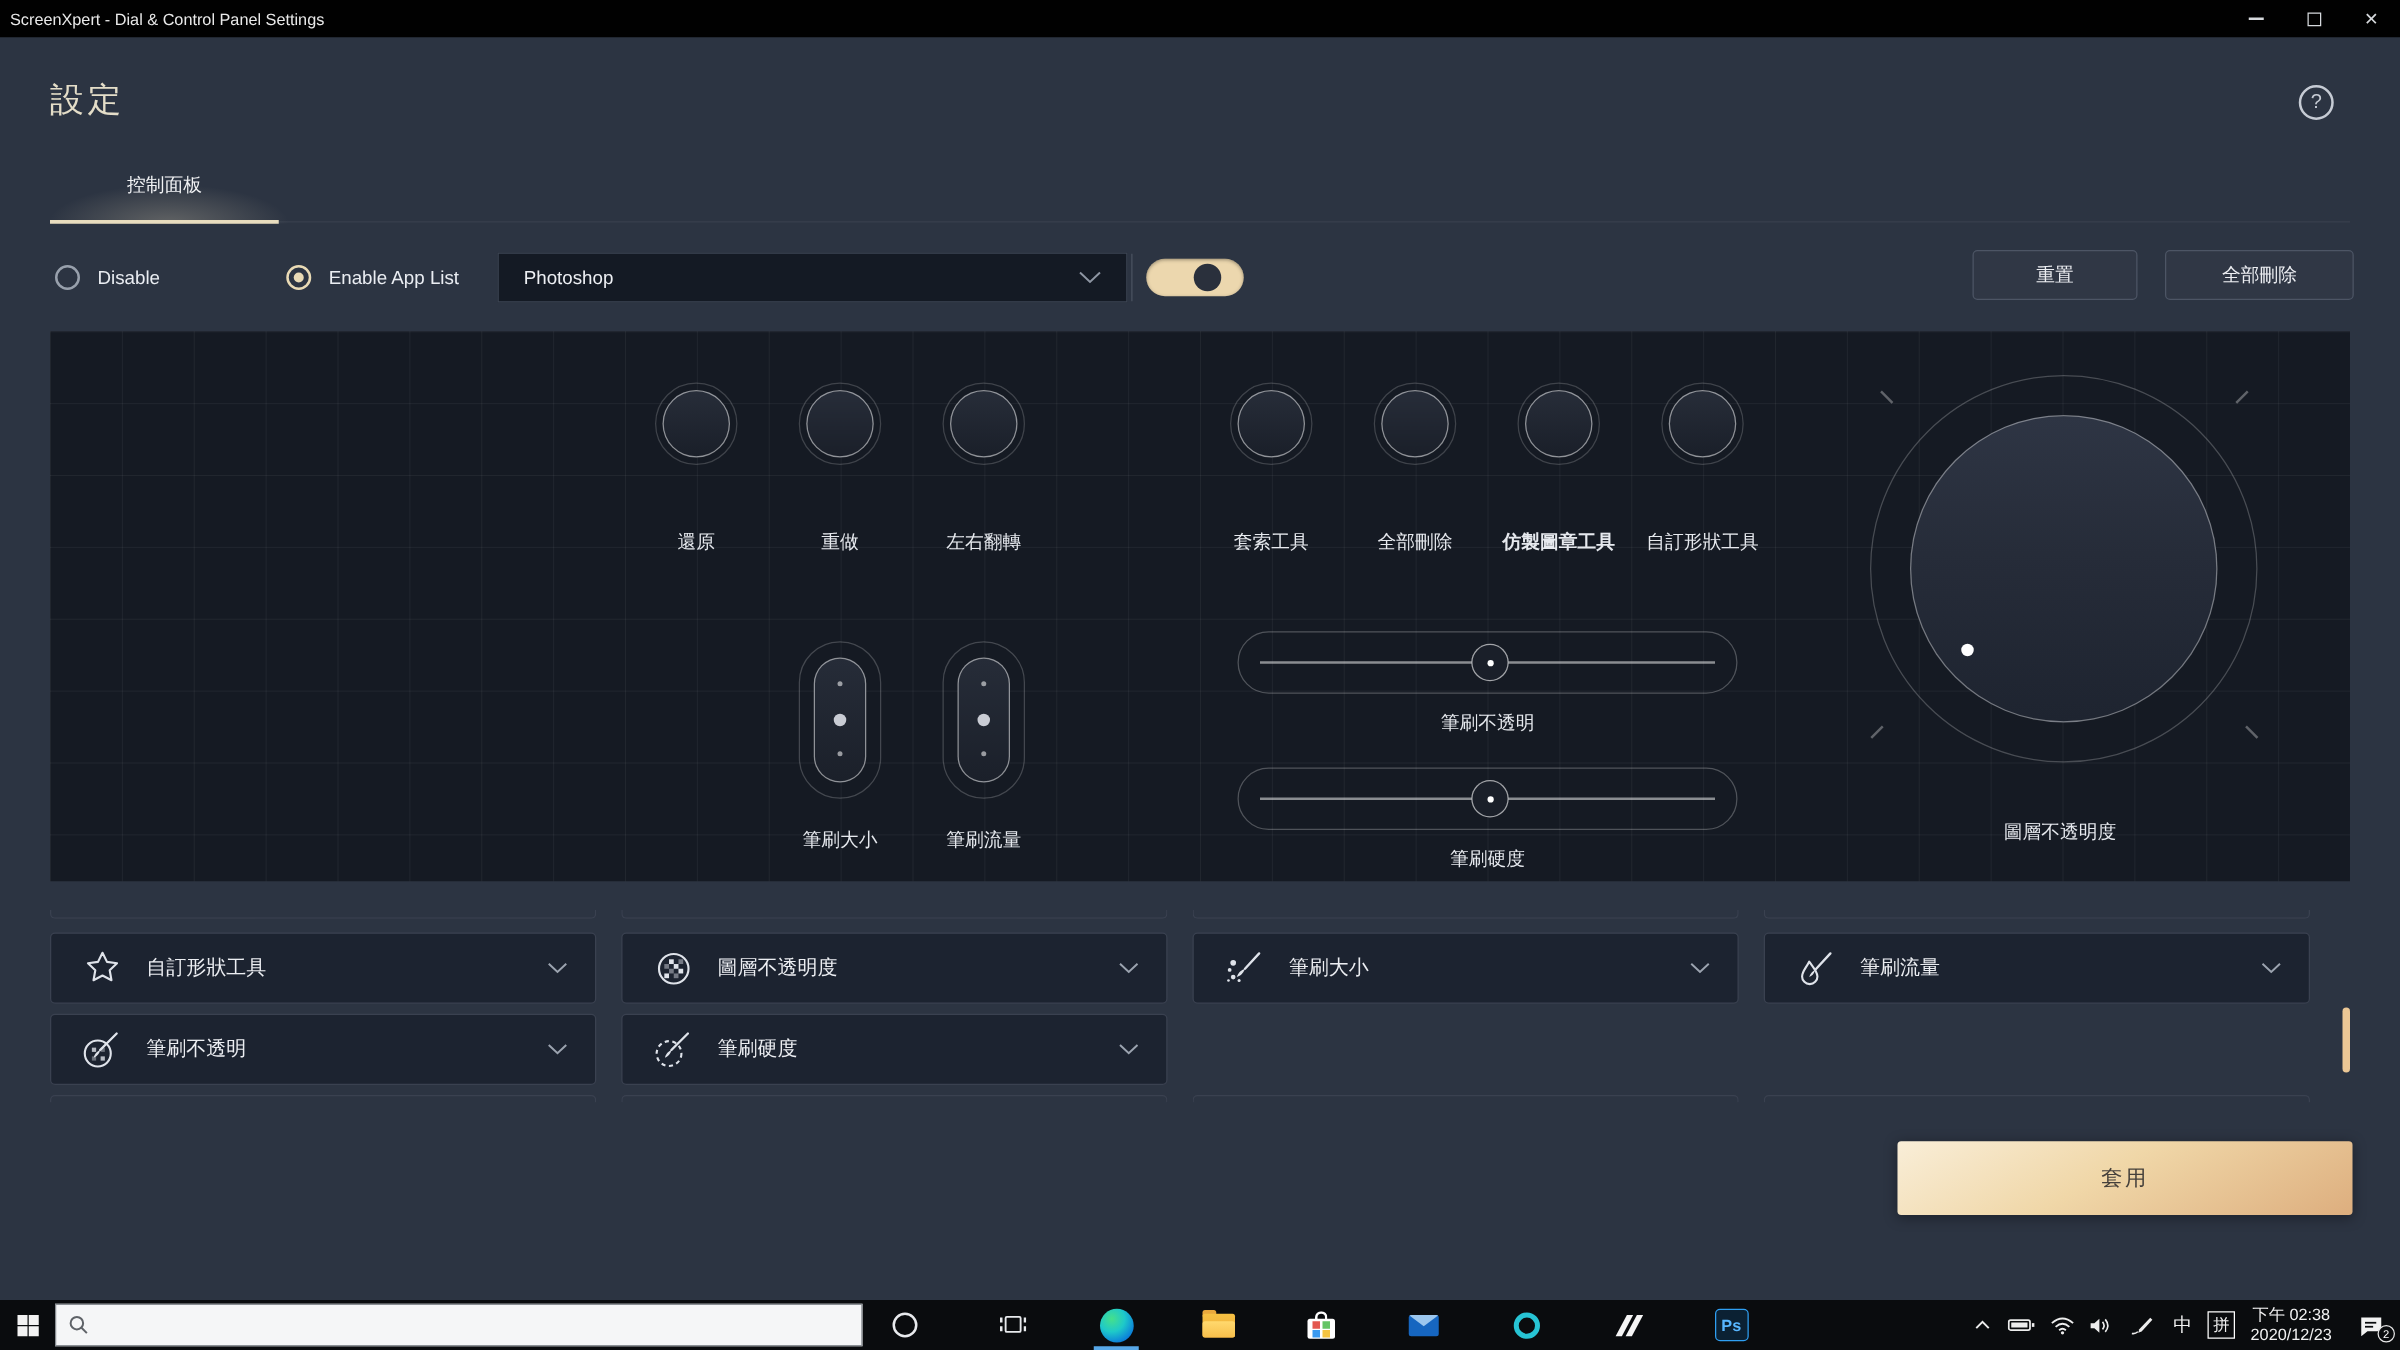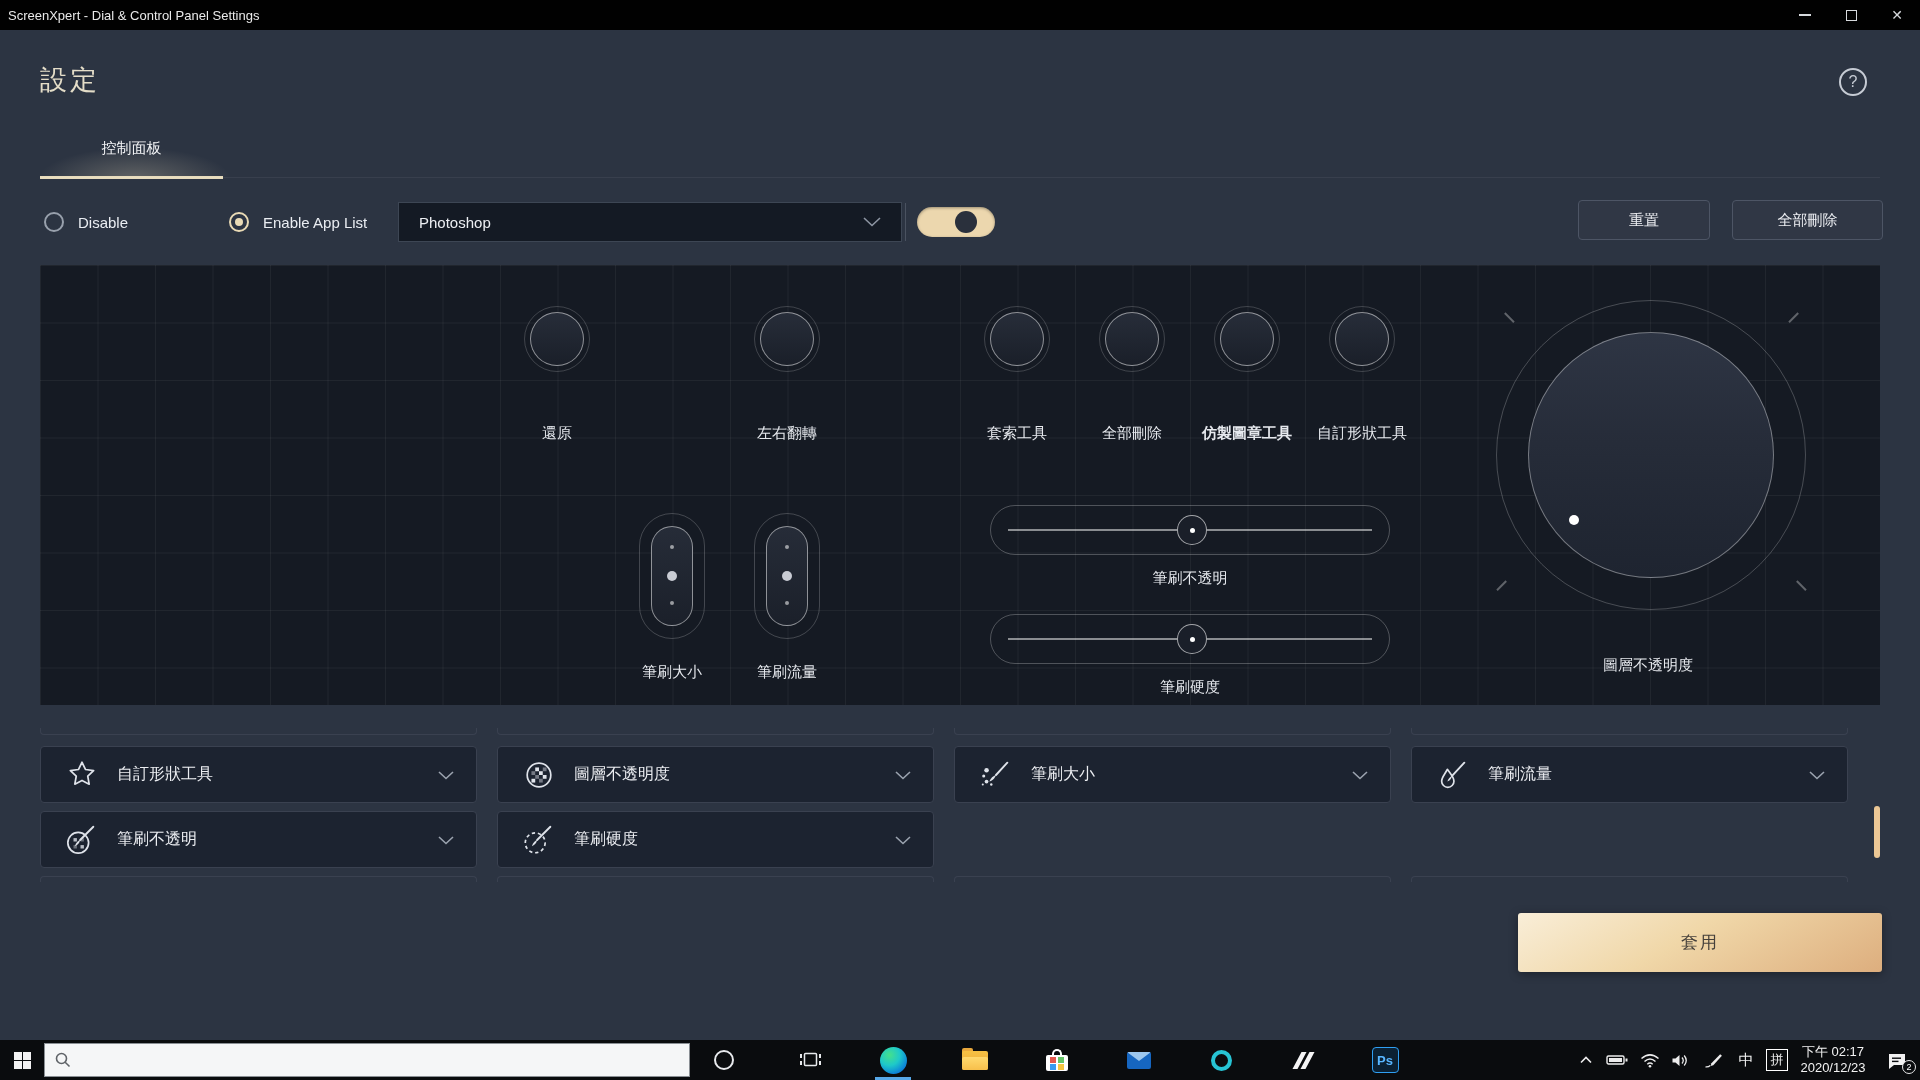--- a/index.html
+++ b/index.html
@@ -197,20 +197,25 @@
   </div>
 
   <div class="deck">
 
 
     <div class="rbtn" style="left:460px;">
       <div class="rbtn-ring"></div>
         <div class="rbtn-knob"></div>
       <div class="rbtn-label">還原</div>
     </div>
+    <div class="rbtn" style="left:575px;">
+      <div class="rbtn-ring"></div>
+        <div class="rbtn-knob"></div>
+      <div class="rbtn-label">重做</div>
+    </div>
     <div class="rbtn" style="left:690px;">
       <div class="rbtn-ring"></div>
         <div class="rbtn-knob"></div>
       <div class="rbtn-label">左右翻轉</div>
     </div>
     <div class="rbtn" style="left:920px;">
       <div class="rbtn-ring"></div>
         <div class="rbtn-knob"></div>
       <div class="rbtn-label">套索工具</div>
     </div>
@@ -511,21 +516,21 @@
   </div>
   <div class="tray-item" style="left:1734px;width:24px;font-size:15px;">
     <span>中</span>
   </div>
   <div class="tray-item" style="left:1764px;width:26px;">
     <span class="ime-box">
         <span>拼</span>
       </span>
   </div>
   <div class="tray-item clock" style="left:1790px;">
-    <span>下午 02:17</span>
+    <span>下午 02:38</span>
     <span>2020/12/23</span>
   </div>
   <div class="tray-item" style="left:1880px;width:34px;">
     <svg width="20" height="17" viewBox="0 0 20 17">
       <path d="M2 2 h16 v11 h-11 l-5 4 z" fill="#f2f2f2"></path>
       <rect x="5" y="5.5" width="9" height="1.4" fill="#0a0c0e"></rect>
         <rect x="5" y="8.7" width="6.5" height="1.4" fill="#0a0c0e"></rect>
     </svg>
     <span class="notif-badge">2</span>
   </div>

